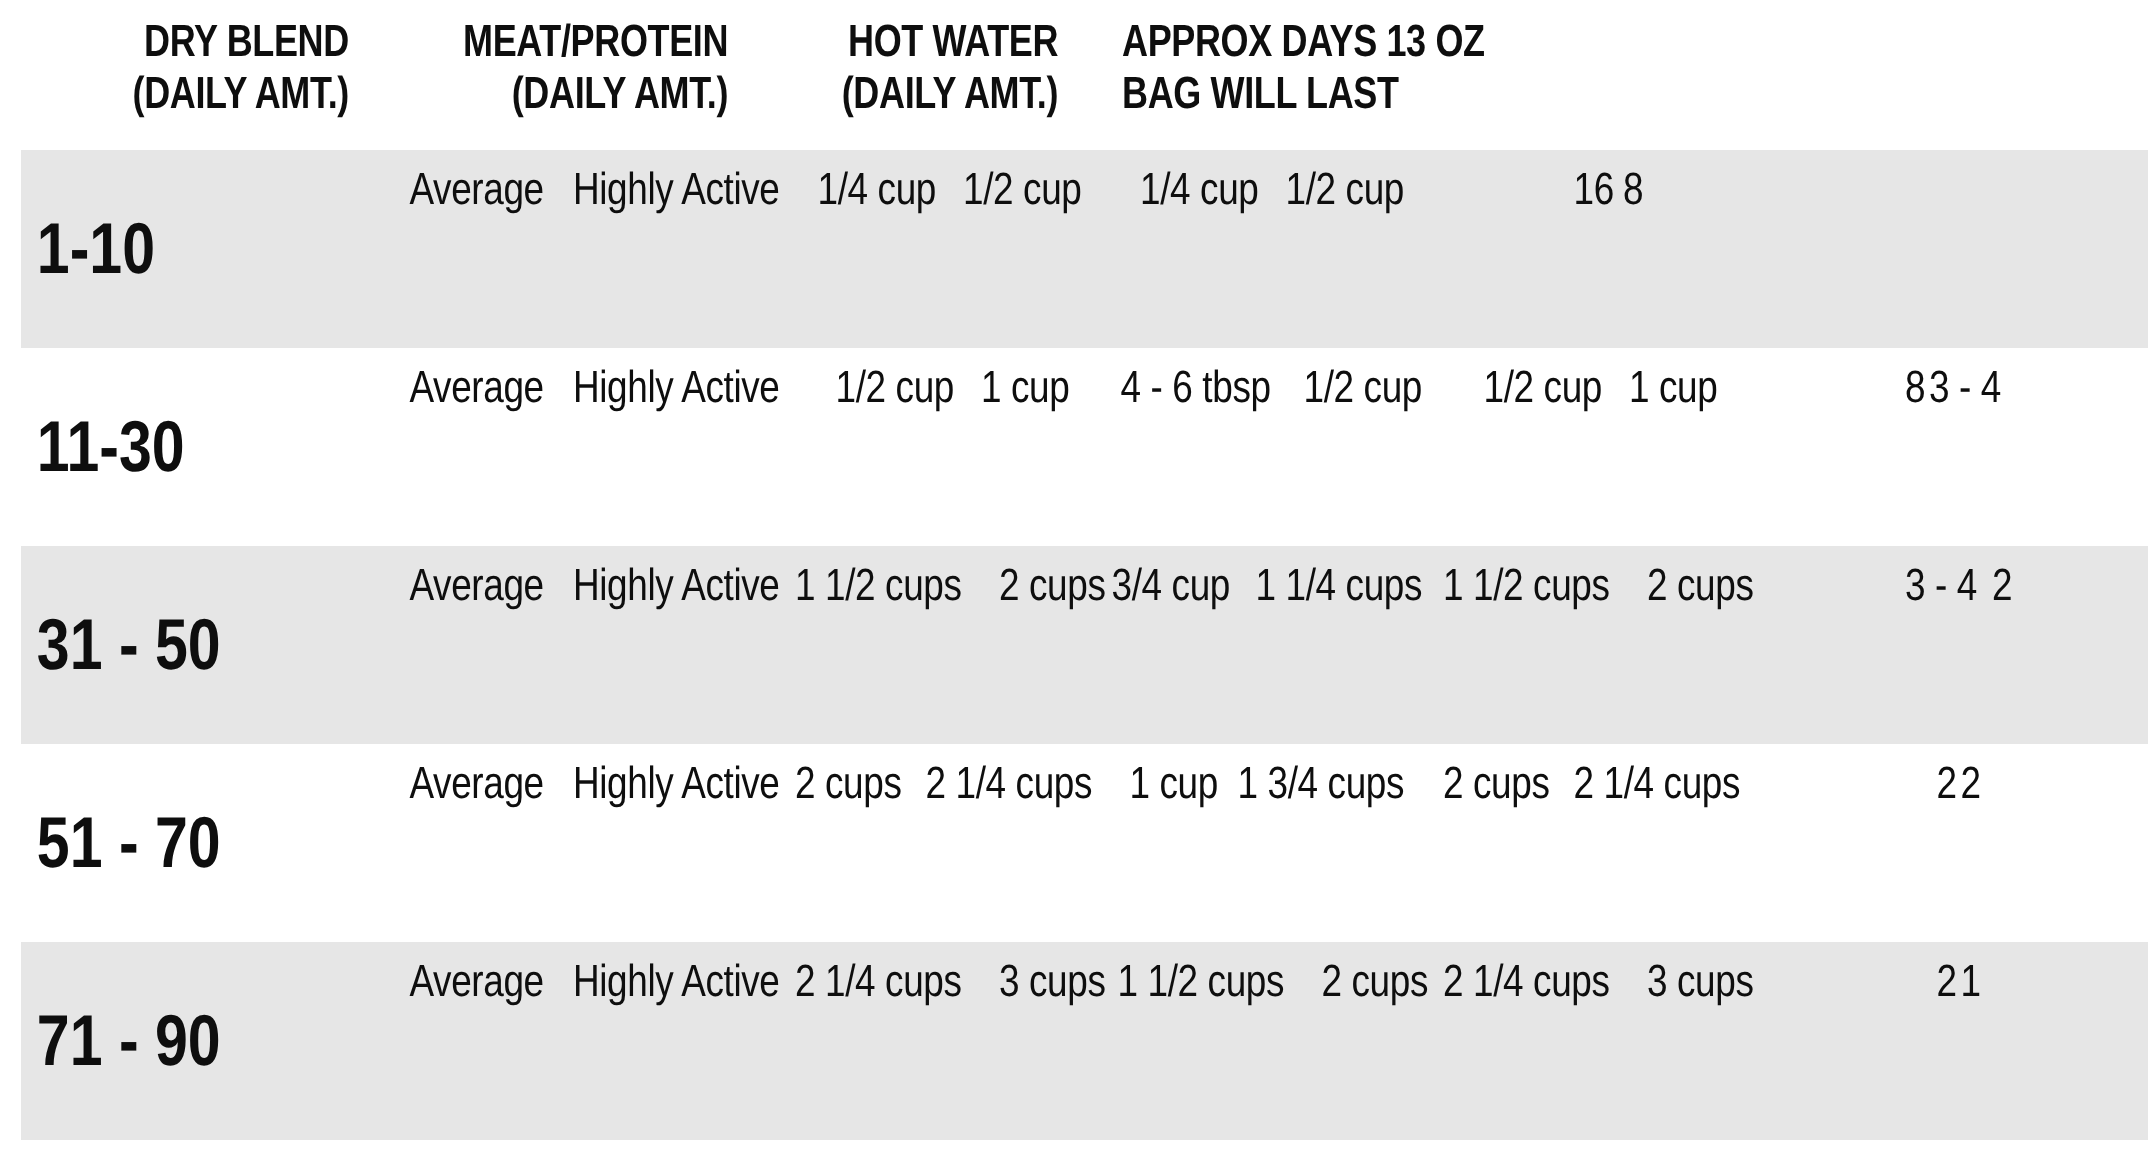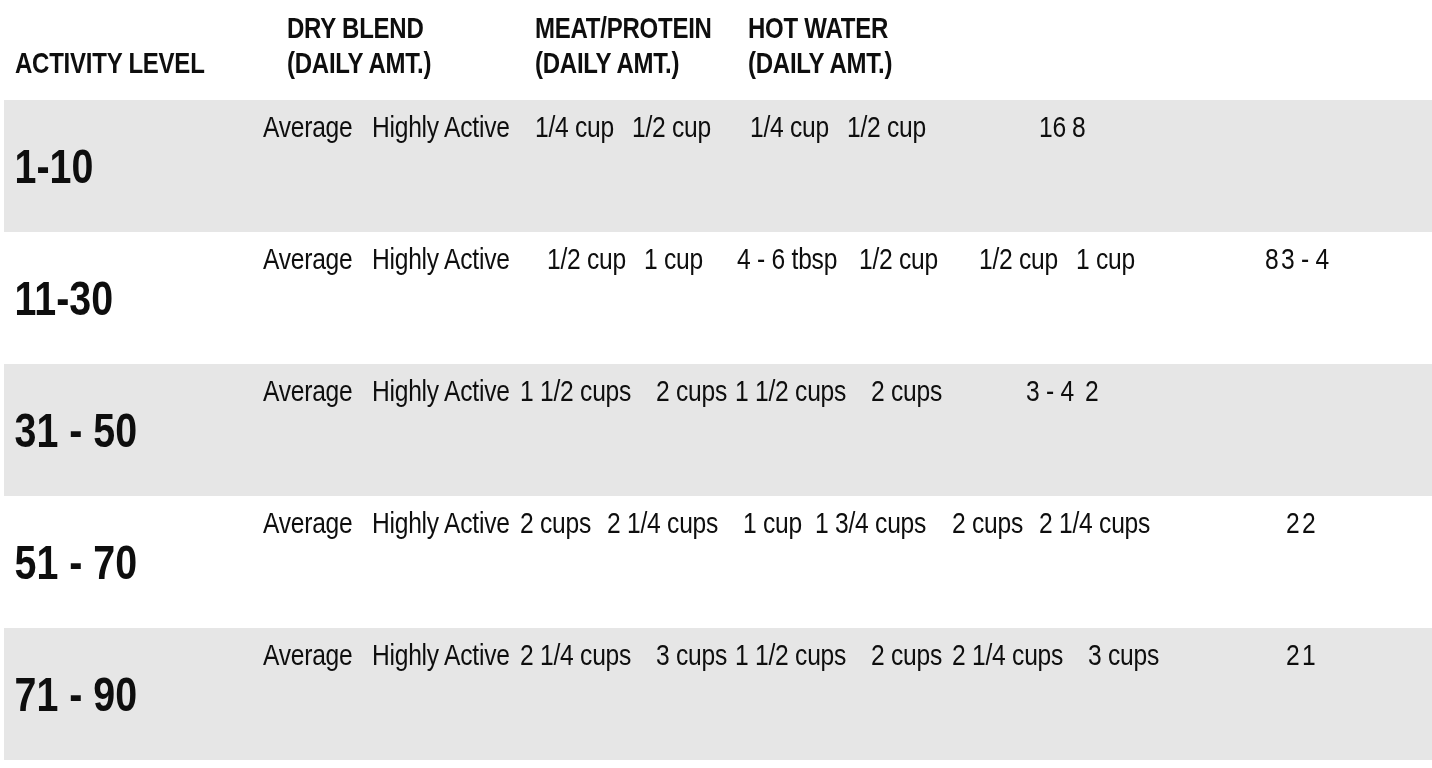--- a/index.html
+++ b/index.html
@@ -12,37 +12,37 @@
 
   
   .header-row{
     display:grid;
     grid-template-columns:272px 248px 213px 217px 217px 1fr;
     padding:0 0 20px 15px;
     height:100px;
     box-sizing:border-box;
     align-items:end;
   }
-  .hcell{min-width:0;}
+  .hcell{min-width:0;text-align:right;}
   .hline{
     display:block;
     font-weight:700;
     font-size:30px;
     line-height:35px;
     letter-spacing:-0.3px;
     white-space:nowrap;
     transform:scaleX(0.80);
     transform-origin:0 100%;
   }
 
   
   .band{
     display:grid;
     grid-template-columns:269px 248px 213px 217px 217px 1fr;
-    margin-left:4px;
+    margin-left:14px;
     padding-left:4px;
     height:132px;
     box-sizing:border-box;
     background:#ffffff;
   }
   .band.gray{background:#e6e6e6;}
   .weight{
     align-self:center;
     font-weight:700;
     font-size:48px;
@@ -68,35 +68,35 @@
     transform-origin:0 50%;
   }
 </style>
 </head>
 <body>
 
 <div class="sheet">
 
   <div class="header-row">
     <div class="hcell">
-      <span class="hline"></span>
-      <span class="hline">ACTIVITY LEVEL</span>
-    </div>
-    <div class="hcell">
       <span class="hline">DRY BLEND</span>
       <span class="hline">(DAILY AMT.)</span>
     </div>
     <div class="hcell">
       <span class="hline">MEAT/PROTEIN</span>
       <span class="hline">(DAILY AMT.)</span>
     </div>
     <div class="hcell">
       <span class="hline">HOT WATER</span>
       <span class="hline">(DAILY AMT.)</span>
     </div>
+    <div class="hcell">
+      <span class="hline">APPROX DAYS 13 OZ</span>
+      <span class="hline">BAG WILL LAST</span>
+    </div>
   </div>
 
   <section class="band gray">
     <div class="weight">1-10</div>
     <div class="stack">
       <span class="cell">Average</span>
       <span class="cell">Highly Active</span>
     </div>
     <div class="stack">
       <span class="cell">1/4 cup</span>
@@ -140,20 +140,24 @@
     <div class="weight">31 - 50</div>
     <div class="stack">
       <span class="cell">Average</span>
       <span class="cell">Highly Active</span>
     </div>
     <div class="stack">
       <span class="cell">1 1/2 cups</span>
       <span class="cell">2 cups</span>
     </div>
     <div class="stack">
+      <span class="cell">3/4 cup</span>
+      <span class="cell">1 1/4 cups</span>
+    </div>
+    <div class="stack">
       <span class="cell">1 1/2 cups</span>
       <span class="cell">2 cups</span>
     </div>
     <div class="stack">
       <span class="cell">3 - 4</span>
       <span class="cell">2</span>
     </div>
   </section>
 
   <section class="band">

